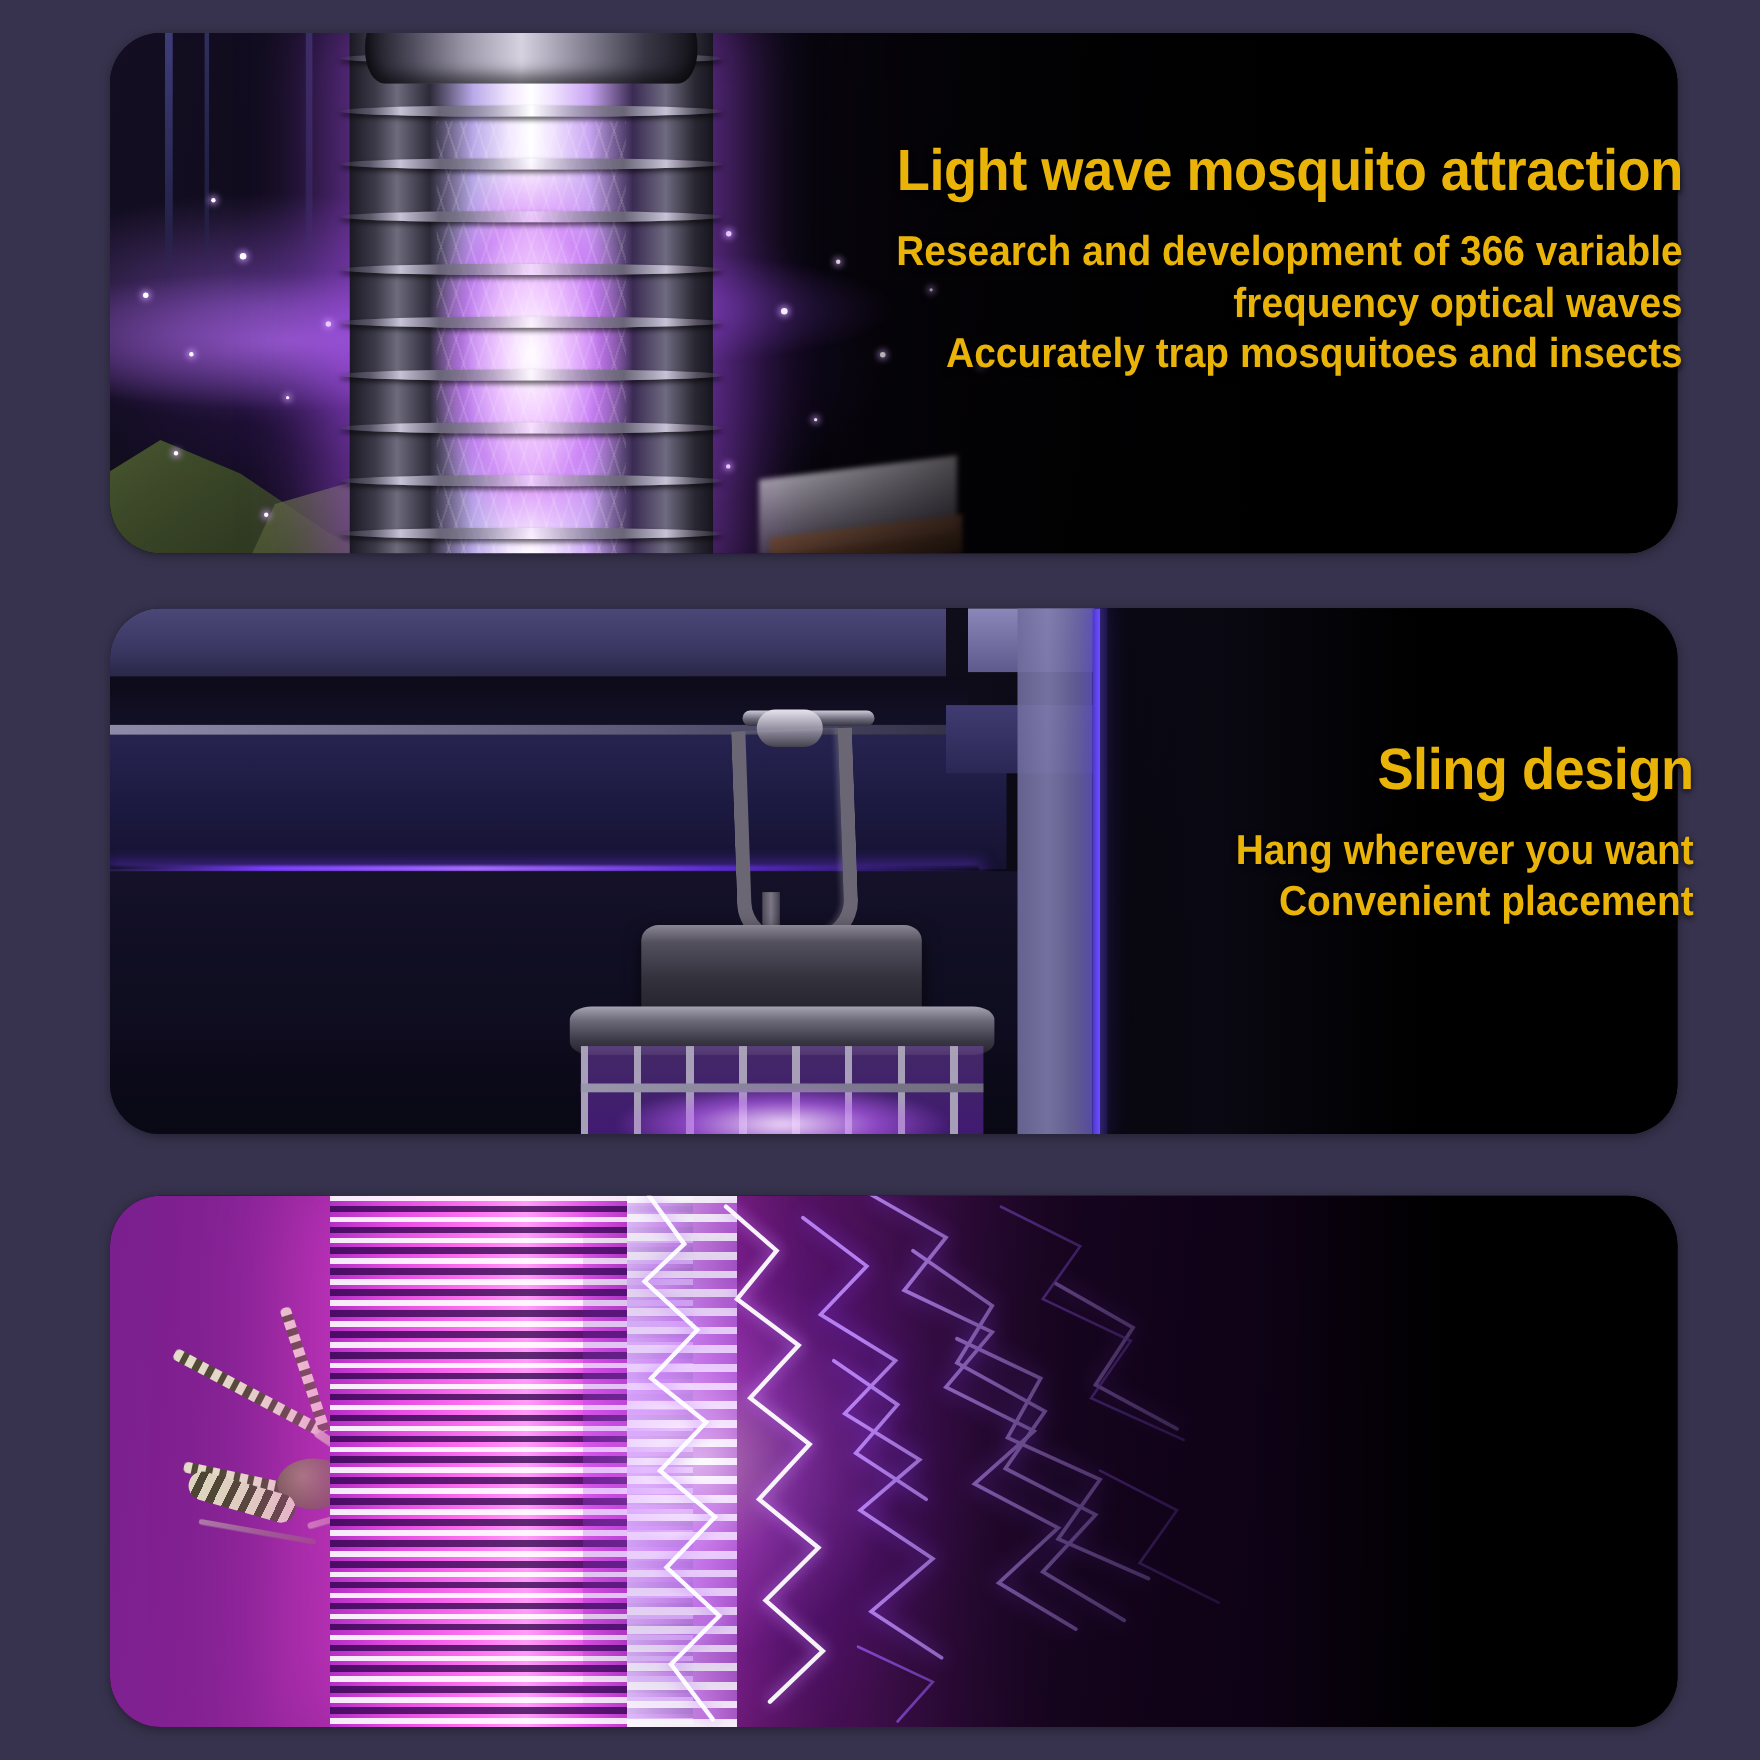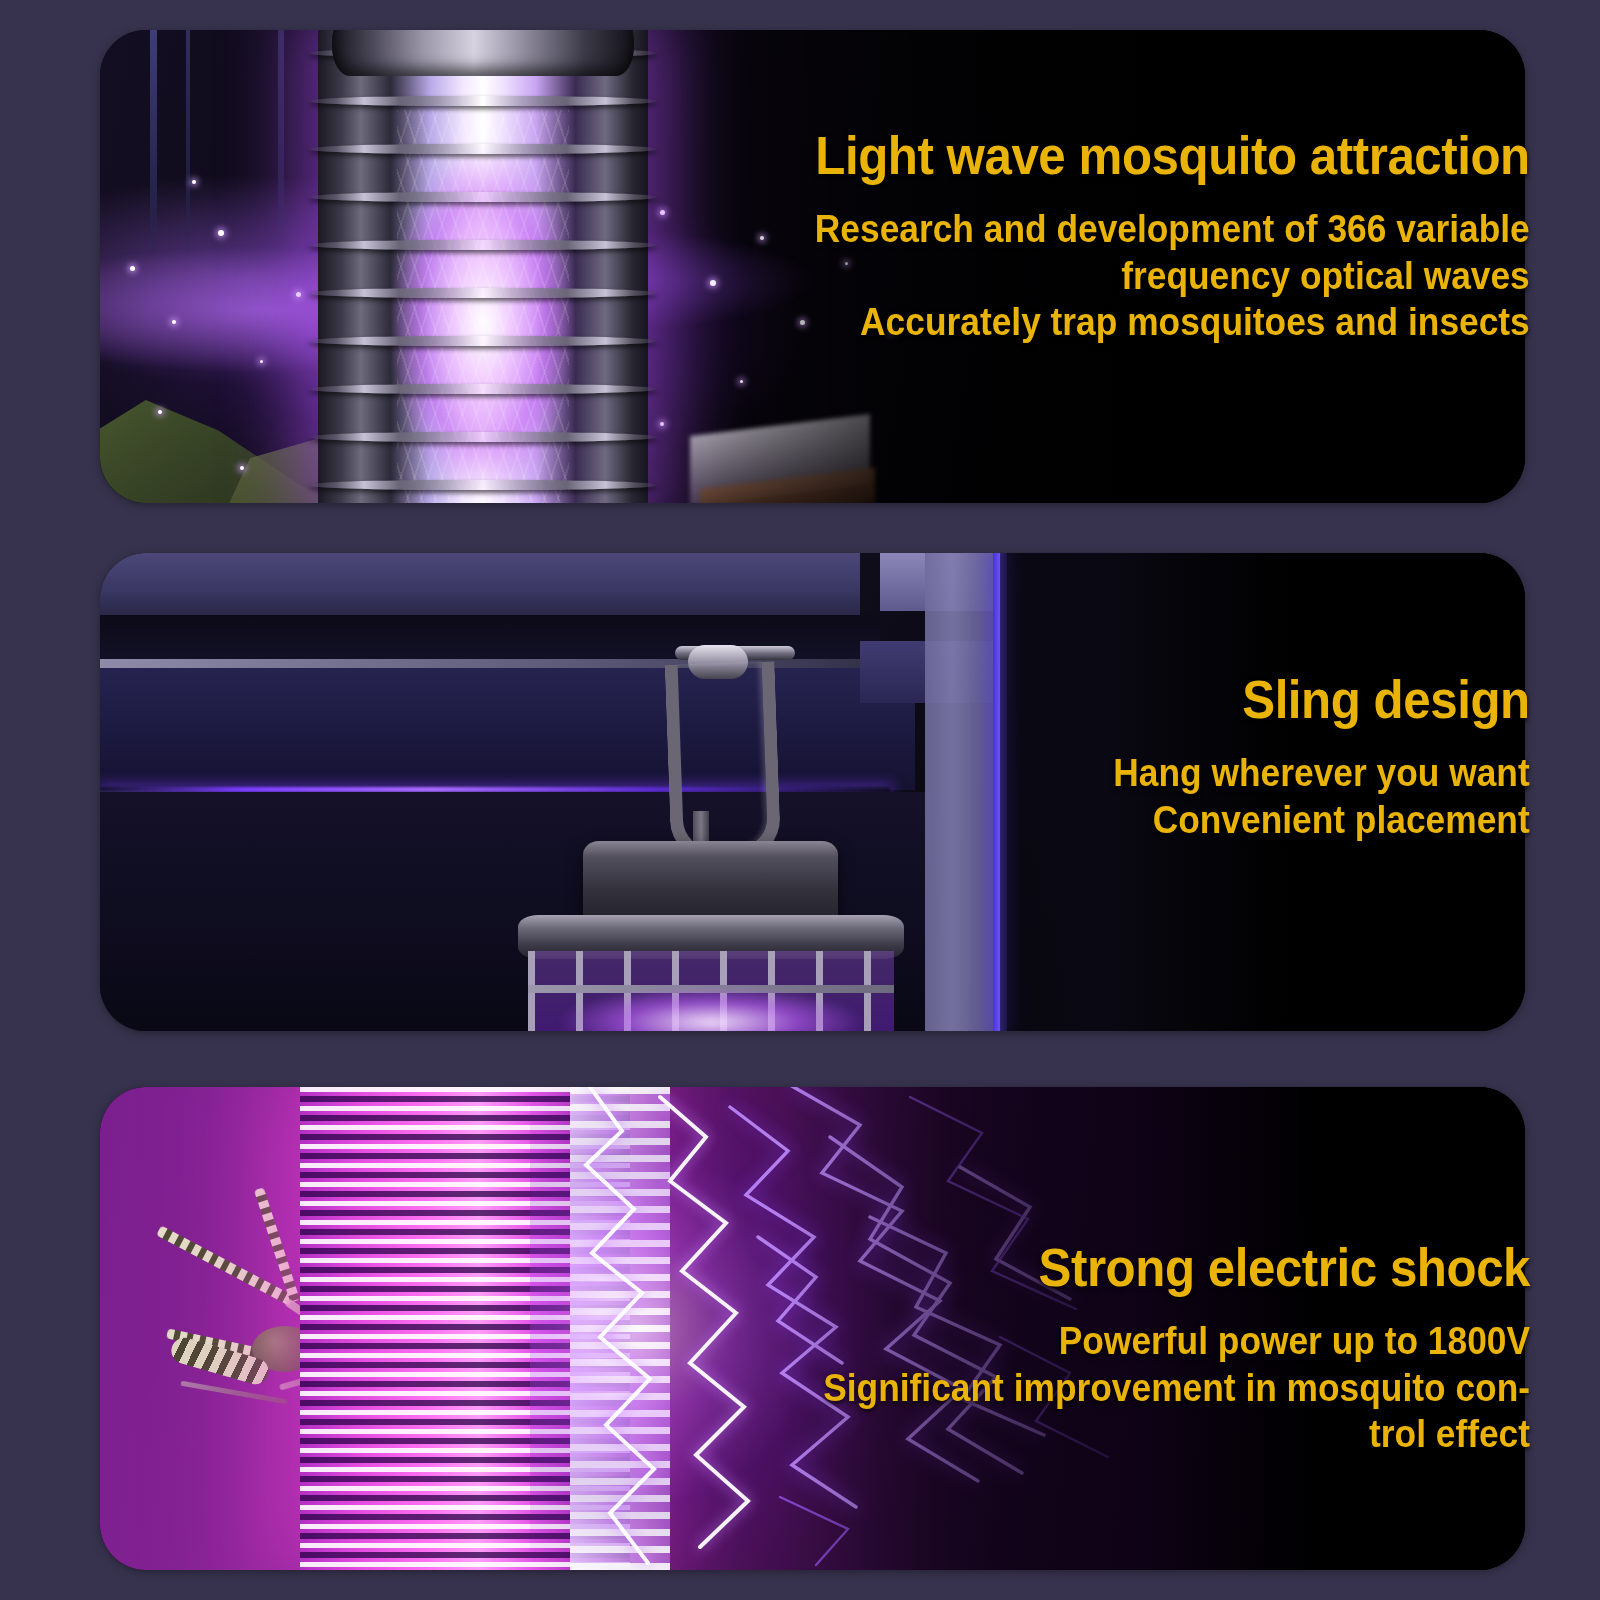--- a/index.html
+++ b/index.html
@@ -220,21 +220,21 @@
   }
   #lampCage:after{
     content:"";position:absolute;left:0;right:0;top:34px;height:8px;
     background:linear-gradient(90deg,#9a96ac,#6d6a7e);
   }
   #lampGlow2{
     position:absolute;left:452px;top:430px;width:318px;height:56px;
     background:radial-gradient(ellipse 60% 80% at 50% 70%, rgba(245,225,255,.95),rgba(190,100,250,.6) 45%,rgba(110,30,190,0) 80%);
     filter:blur(3px);
   }
-  #p2-copy{right:70px;top:672px;}
+  #p2-copy{right:60px;top:672px;}
   #p2-copy .headline{font-size:53px;}
   #p2-copy .sub{font-size:38px;margin-top:22px;}
   
 
   
   #panel3{left:100px;top:1087px;width:1425px;height:483px;}
   #p3-bg{
     position:absolute;inset:0;
     background:linear-gradient(96deg,#7a1f8e 0%,#8a2496 14%,#6d1a7d 30%,#4a1158 46%,#2c0a38 58%,#180520 70%,#060109 84%,#000 100%);
   }
@@ -428,22 +428,14 @@
   </div>
 
   <div class="copy" id="p2-copy">
     <div class="headline">Sling design</div>
     <div class="sub">
       <div>Hang wherever you want</div>
       <div>Convenient placement</div>
     </div>
   </div>
 
-  <div class="copy" id="p3-copy">
-    <div class="headline">Strong electric shock</div>
-    <div class="sub">
-      <div>Powerful power up to 1800V</div>
-      <div>Significant improvement in mosquito con-</div>
-      <div>trol effect</div>
-    </div>
-  </div>
 
 </div>
 
 </body></html>

